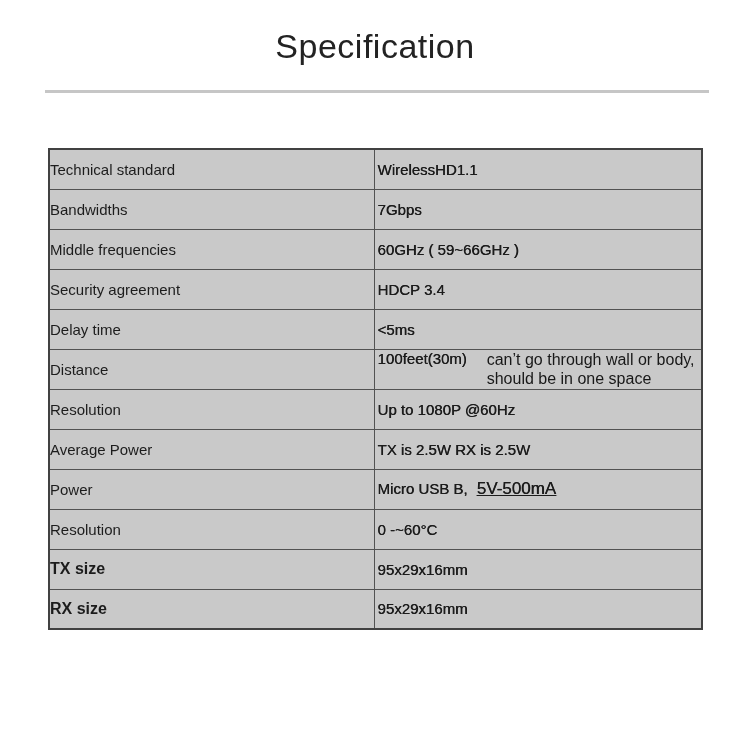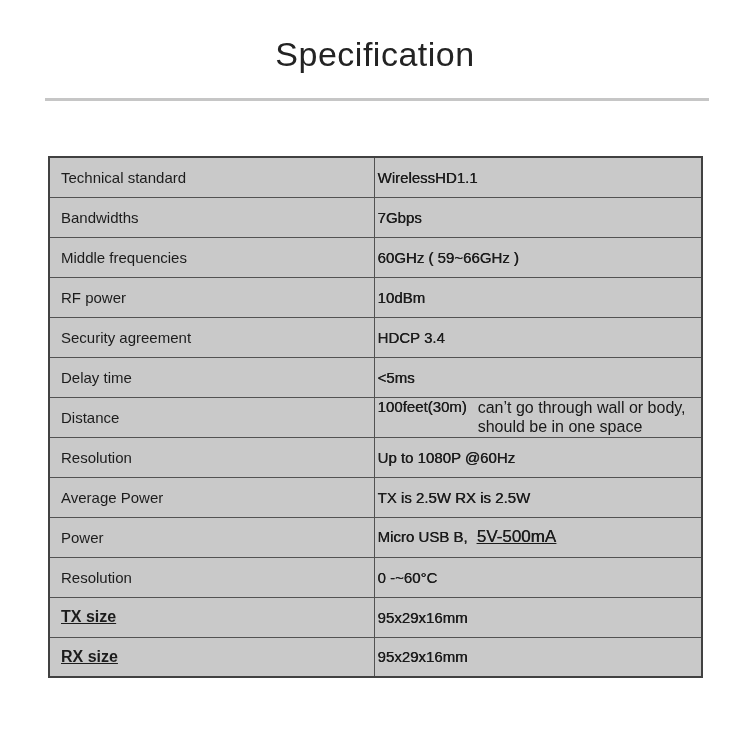--- a/index.html
+++ b/index.html
@@ -4,21 +4,21 @@
 <style>
   * { box-sizing: border-box; }
   html, body {
     margin: 0; padding: 0;
     width: 750px; height: 750px;
     background: #ffffff;
     font-family: "Liberation Sans", sans-serif;
     overflow: hidden;
   }
   .page-title {
-    margin: 12px;
+    margin: 4px;
     padding-top: 23px;
     text-align: center;
     font-size: 34px;
     font-weight: 400;
     color: #232323;
     letter-spacing: 0.5px;
   }
   .title-rule {
     height: 3px;
     width: 664px;
@@ -37,39 +37,37 @@
   .spec-table td {
     background: #c9c9c9;
     border: 1px solid #525252;
     vertical-align: middle;
     padding: 0;
     color: #1c1c1c;
     overflow: visible;
   }
   td.c1 {
     width: 325px;
-    padding-left: 11px;
     font-size: 15px;
   }
   td.c2 {
     padding-left: 3px;
     font-size: 15px;
   }
   td.c2 .val { text-shadow: 0.35px 0 0 currentColor; }
   tr.bold-row td.c1 .lbl {
     font-weight: bold;
     font-size: 16px;
-    text-decoration: underline;
   }
   .cell-flex {
     display: flex;
     align-items: flex-start;
   }
   .note {
-    margin-left: 11px;
+    margin-left: 20px;
     font-size: 16px;
     line-height: 1.22;
     white-space: pre;
     color: #181818;
   }
   .v2-gap { }
   .v2-big { font-size: 17px; margin-left: 5px; text-decoration: underline; }
 </style>
 </head>
 <body>
@@ -83,24 +81,20 @@
       <td class="c1"><span class="lbl">Technical standard</span></td>
       <td class="c2"><span class="val">WirelessHD1.1</span></td>
     </tr>
     <tr>
       <td class="c1"><span class="lbl">Bandwidths</span></td>
       <td class="c2"><span class="val">7Gbps</span></td>
     </tr>
     <tr>
       <td class="c1"><span class="lbl">Middle frequencies</span></td>
       <td class="c2"><span class="val">60GHz ( 59~66GHz )</span></td>
-    </tr>
-    <tr>
-      <td class="c1"><span class="lbl">RF power</span></td>
-      <td class="c2"><span class="val">10dBm</span></td>
     </tr>
     <tr>
       <td class="c1"><span class="lbl">Security agreement</span></td>
       <td class="c2"><span class="val">HDCP 3.4</span></td>
     </tr>
     <tr>
       <td class="c1"><span class="lbl">Delay time</span></td>
       <td class="c2"><span class="val">&lt;5ms</span></td>
     </tr>
     <tr>

